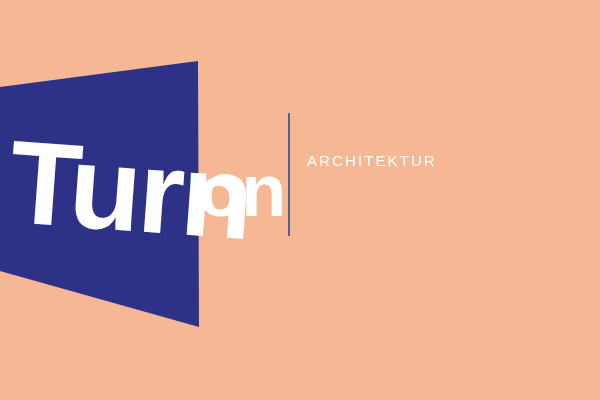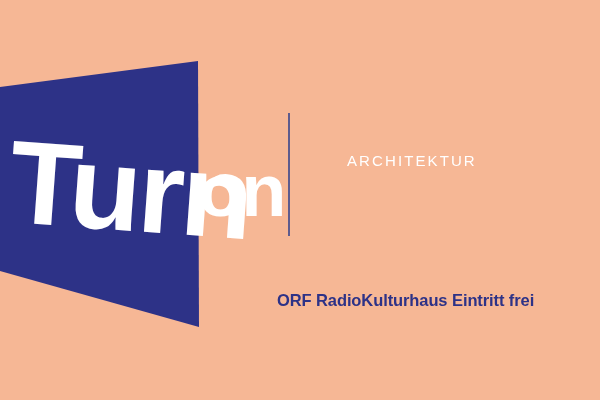--- a/index.html
+++ b/index.html
@@ -70,21 +70,21 @@
     position: absolute;
     left: 307px;
     top: 148px;
     color: #ffffff;
     font-size: 15px;
     font-weight: 400;
     letter-spacing: 2.1px;
     line-height: 26px;
     white-space: nowrap;
   }
-  .subtitle div { display: block; margin-left: 40px; }
+  .subtitle div { display: block; }
 
   
   .info-block {
     position: absolute;
     left: 277px;
     top: 286px;
     width: 300px;
     color: #2d3287;
     font-size: 16.5px;
     font-weight: 700;
@@ -120,19 +120,15 @@
     </g>
   </svg>
 
   <div class="divider"></div>
 
   <div class="subtitle">
     <div>ARCHITEKTUR</div>
   </div>
 
   <div class="info-block">
-    <div class="info-row row1">
-      <span class="info-col-left">ORF RadioKulturhaus</span>
-      <span class="info-col-right">Eintritt frei</span>
-    </div>
   </div>
 
 </div>
 
 </body></html>

